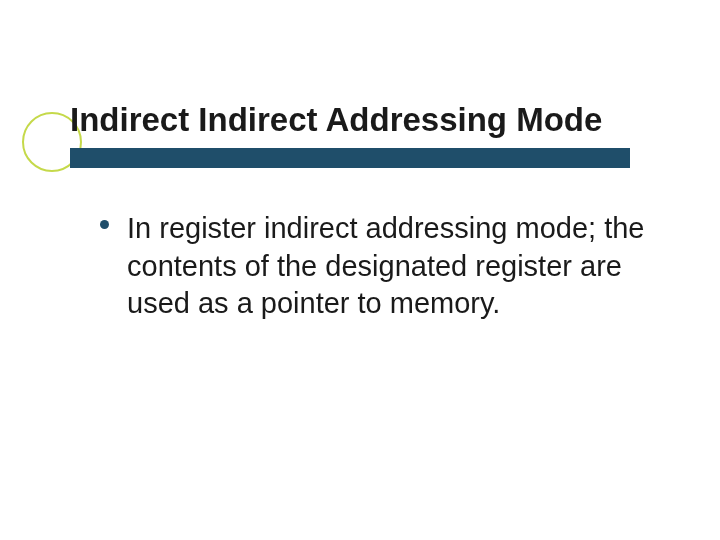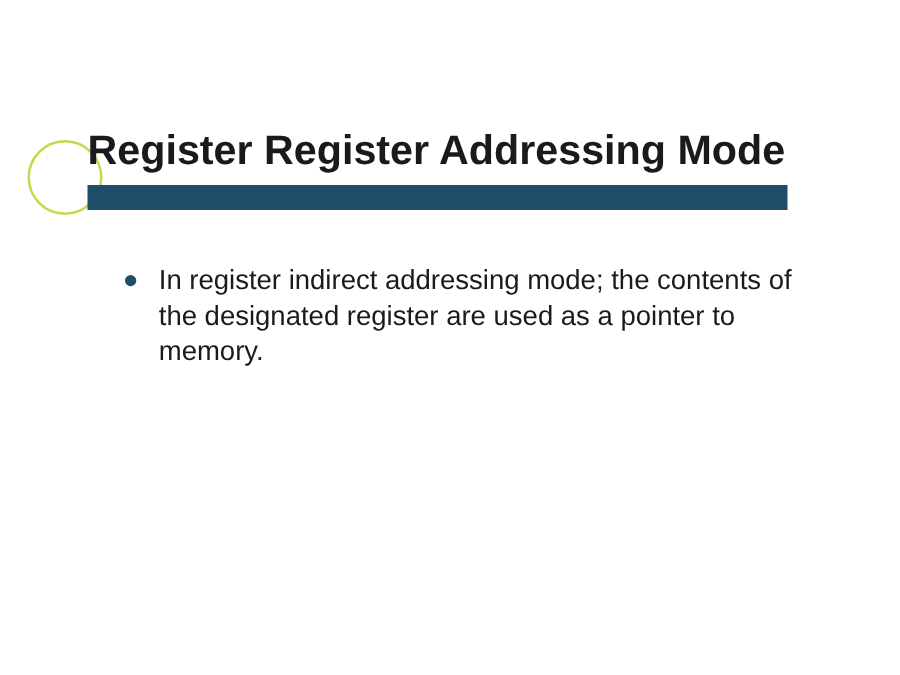--- a/index.html
+++ b/index.html
@@ -61,33 +61,33 @@
     .bullet-dot {
       width: 9px;
       height: 9px;
       background: #1f4e6a;
       border-radius: 50%;
       margin-top: 10px;
       margin-right: 18px;
       flex-shrink: 0;
     }
     .bullet-text {
-      font-size: 22px;
+      font-size: 29px;
       color: #1a1a1a;
       line-height: 1.3;
     }
   </style>
 </head>
 <body>
 
 <div class="accent-circle"></div>
 <div class="accent-line"></div>
 
 <div class="title-block">
-  <div class="title-text">Register Register Addressing Mode</div>
+  <div class="title-text">Indirect Indirect Addressing Mode</div>
   <div class="title-underline"></div>
 </div>
 
 <div class="bullets">
   <div class="bullet-item">
     <div class="bullet-dot"></div>
     <div class="bullet-text">In register indirect addressing mode; the contents of the designated register are used as a pointer to memory.</div>
   </div>
 </div>
 

